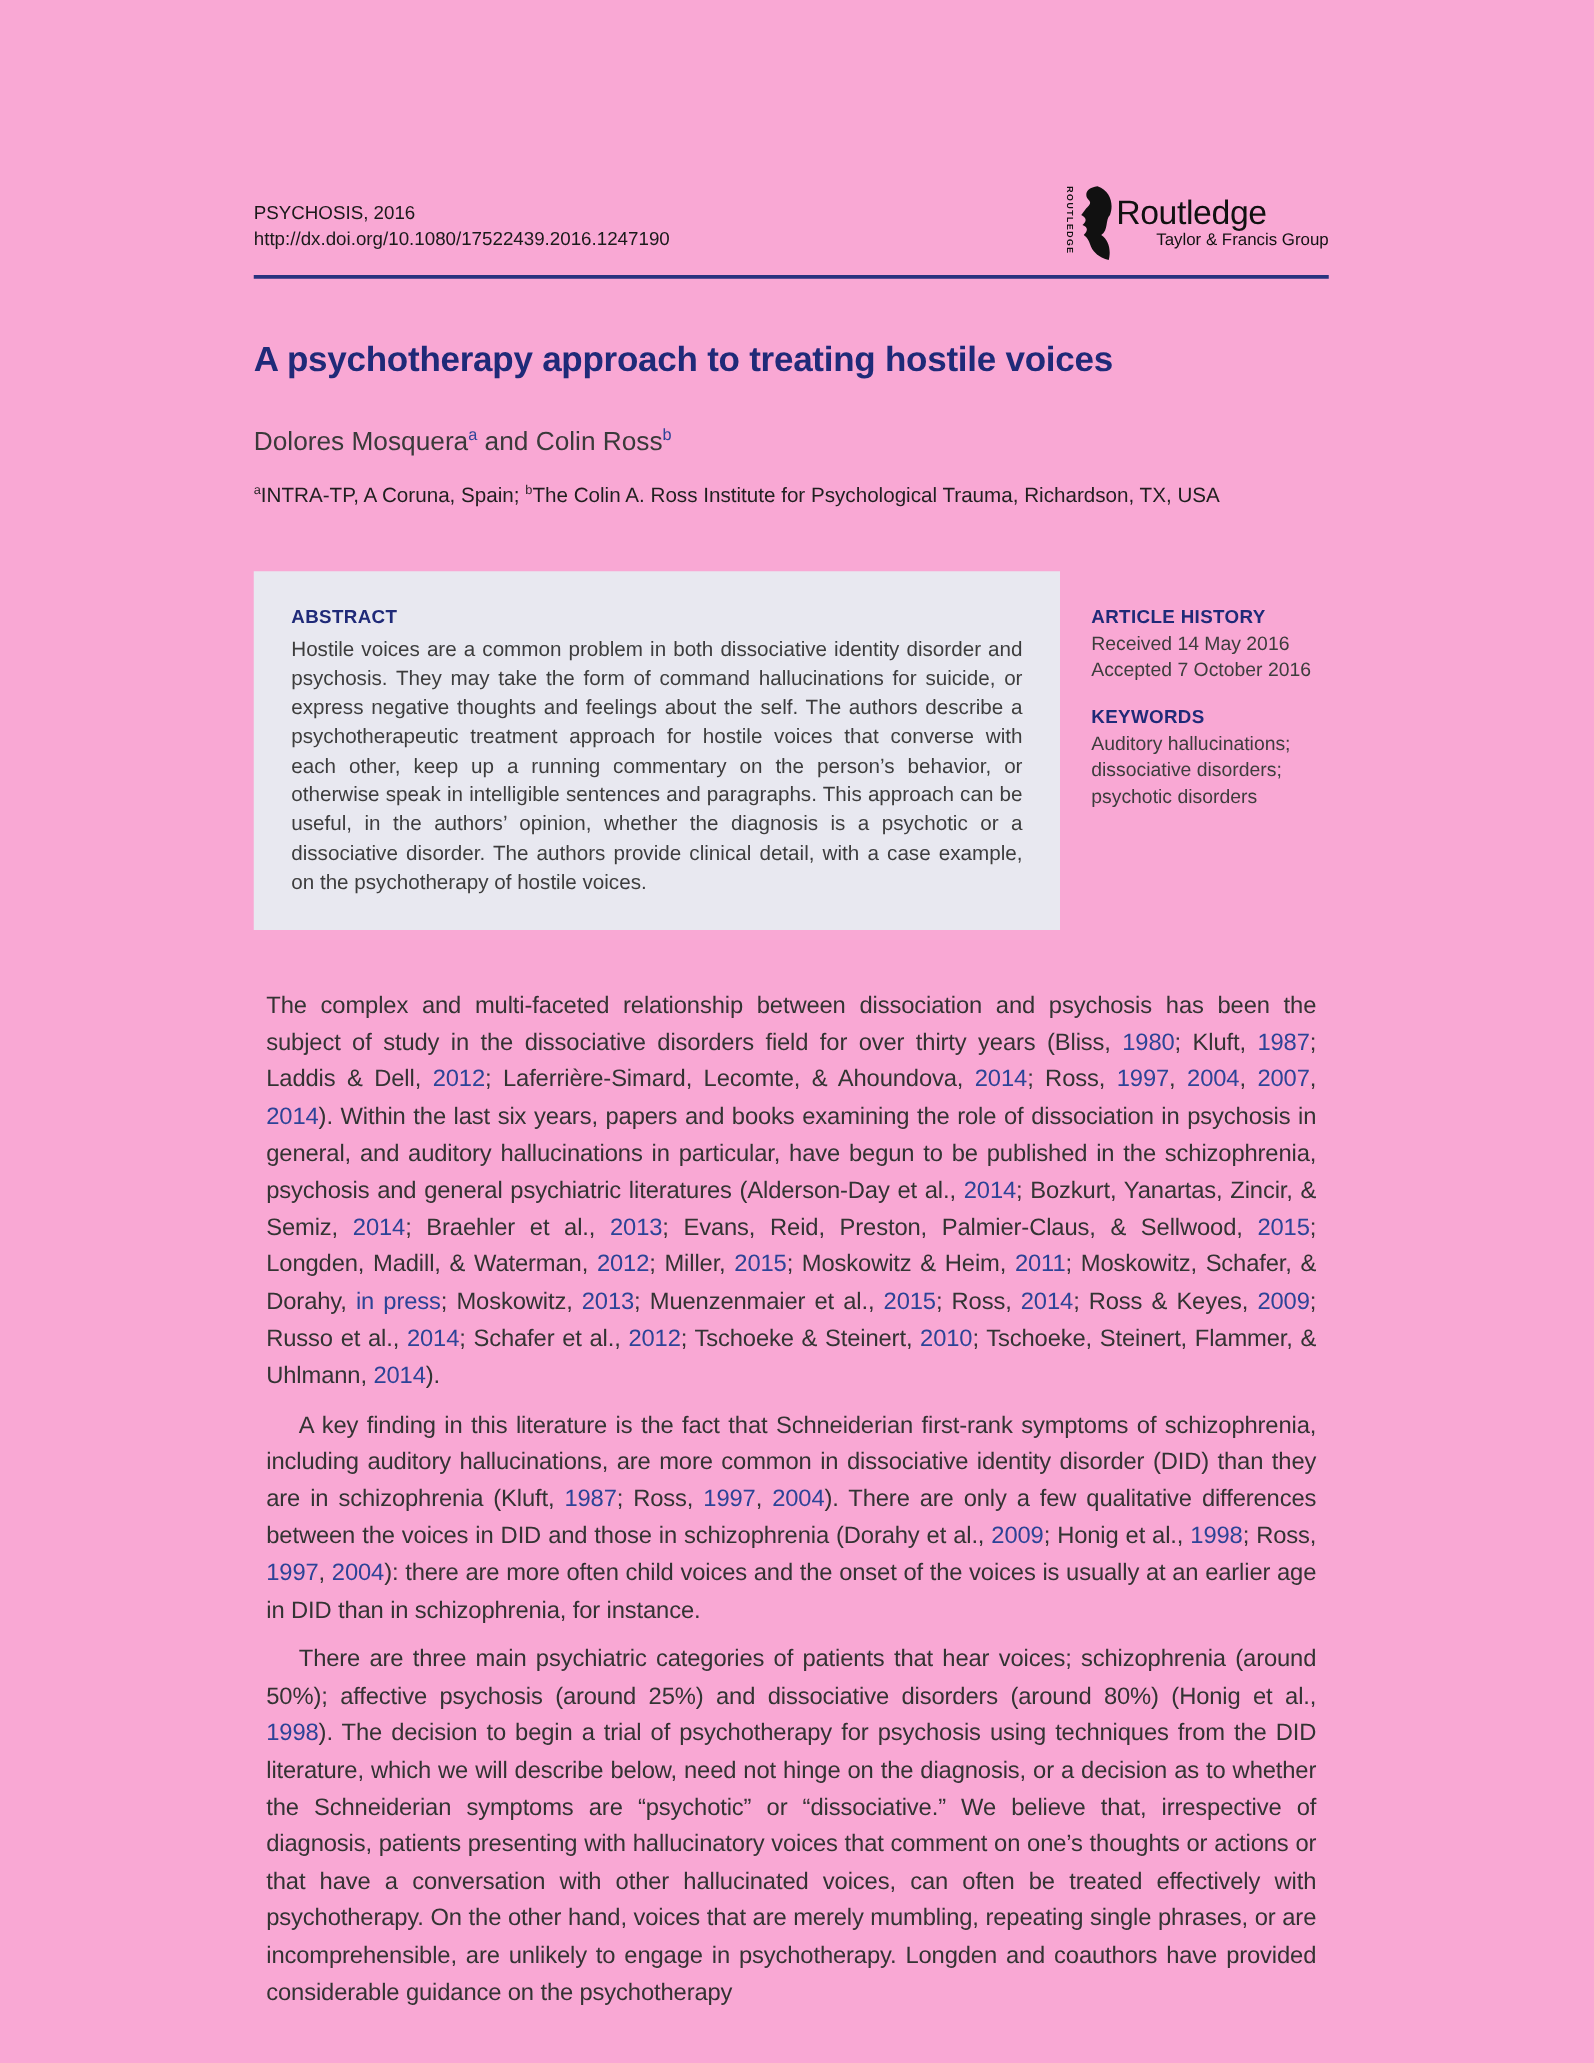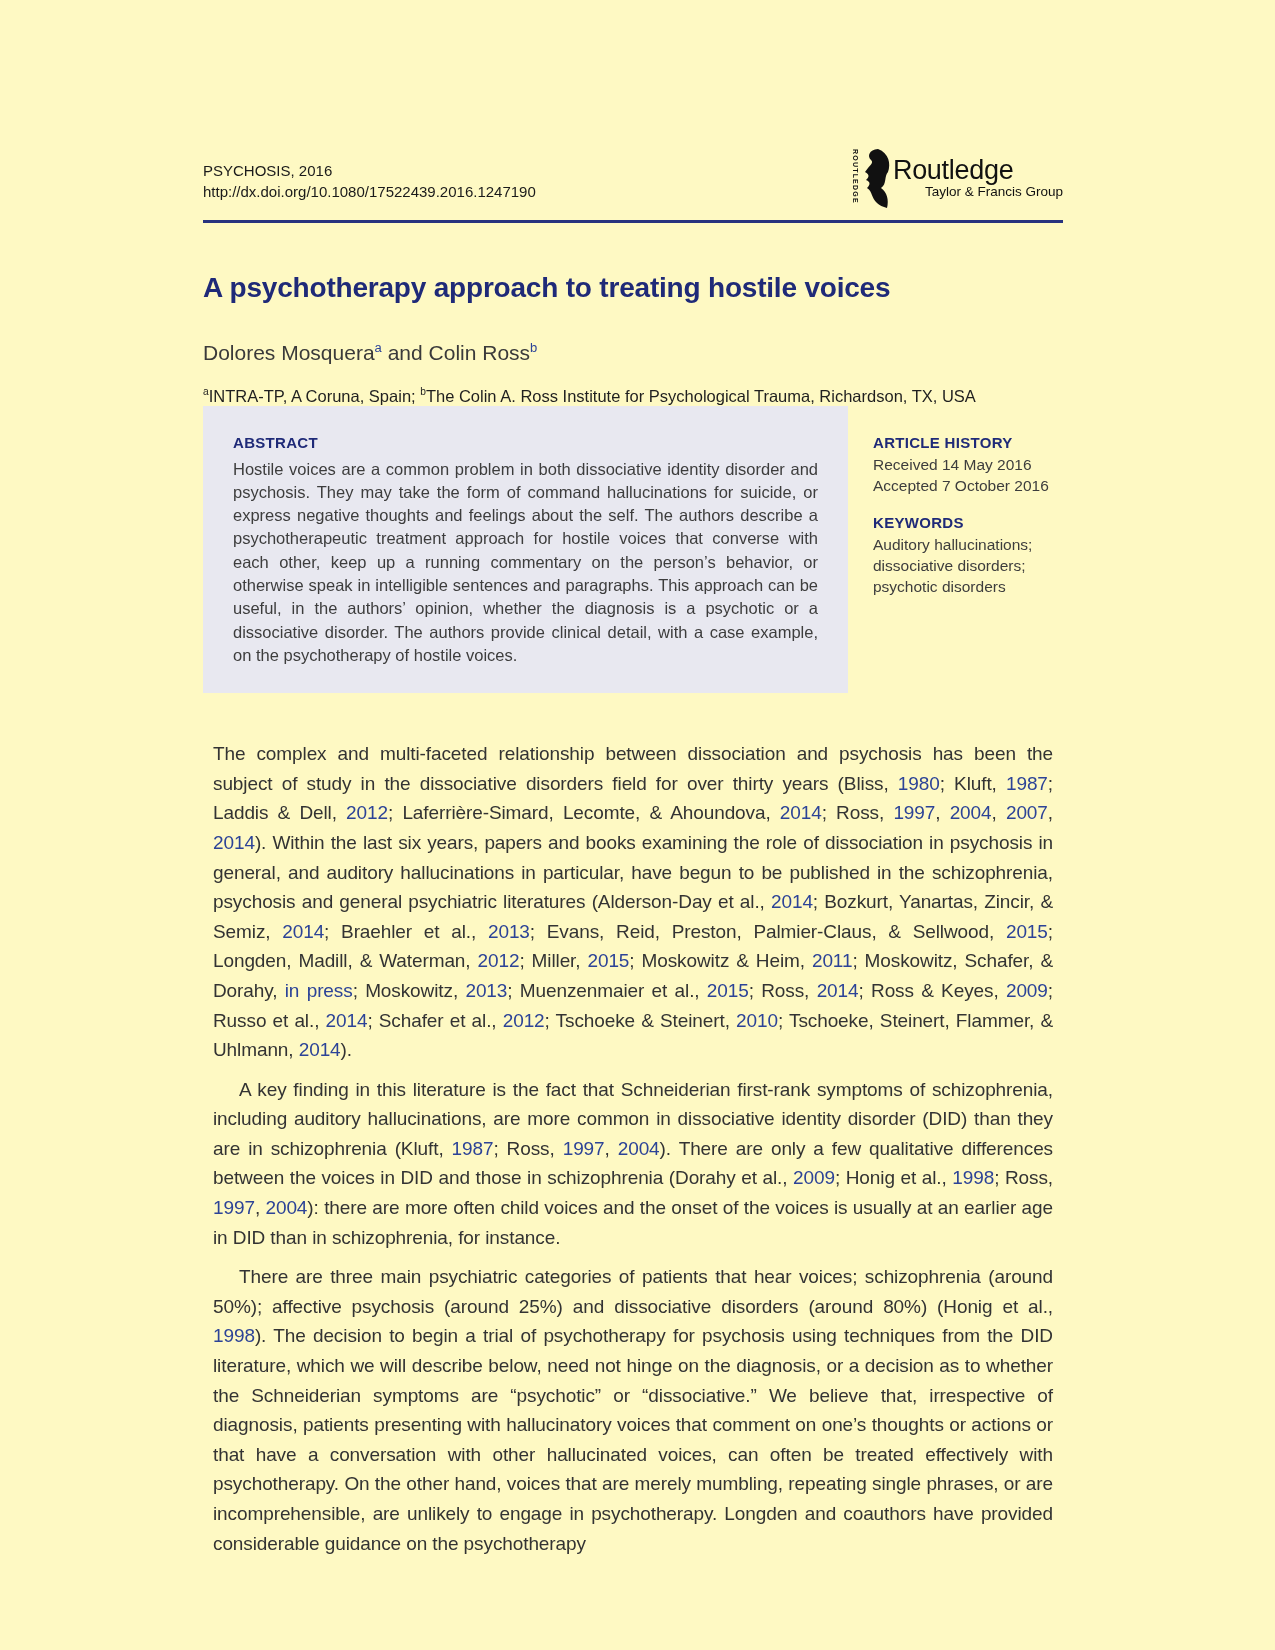--- a/index.html
+++ b/index.html
@@ -1,19 +1,19 @@
 <!DOCTYPE html>
 <html><head>
 <meta charset="utf-8">
 <style>
   html,body{margin:0;padding:0;background:#ffffff;}
   .page{
     position:relative;
     width:1275px;height:1650px;
-    background:#fef9c3;
+    background:#f9a8d4;
     font-family:"Liberation Sans","DejaVu Sans",sans-serif;
     overflow:hidden;
     color:#222;
   }
   .content{margin-left:203px;width:860px;}
 
   
   .header-row{display:flex;justify-content:space-between;align-items:flex-end;padding-top:148px;}
   .journal-block{font-size:15px;line-height:21px;color:#1a1a1a;padding-bottom:6px;}
   .doi{color:#1a1a1a;text-decoration:none;}
@@ -29,21 +29,21 @@
   .logo-group{font-size:13.5px;color:#111;line-height:16px;margin-left:32px;}
 
   .rule{height:3px;background:#28337e;margin-top:12px;}
 
   
   .title{margin-top:49px;font-size:28px;font-weight:bold;color:#1f2a78;letter-spacing:-0.2px;}
   .authors{margin-top:36px;font-size:21px;color:#3a3a3a;}
   .affiliation{margin-top:21px;font-size:16.5px;color:#1f1f1f;}
 
   
-  .abstract-row{display:flex;}
+  .abstract-row{display:flex;margin-top:50px;}
   .abstract-box{
     box-sizing:border-box;width:645px;background:#e8e8f0;
     padding:28px 30px 26px 30px;
   }
   .abstract-heading{font-size:15px;font-weight:bold;color:#1f2a78;letter-spacing:0.3px;margin-bottom:7px;}
   .abstract-text{font-size:16.5px;line-height:23.3px;text-align:justify;color:#3d3d3d;}
   .meta-col{box-sizing:border-box;padding:28px 0 0 25px;width:215px;}
   .meta-heading{font-size:15px;font-weight:bold;color:#1f2a78;letter-spacing:0.3px;margin-bottom:3px;}
   .meta-text{font-size:15.5px;line-height:21px;color:#3d3d3d;}
   .meta-gap{margin-top:18px;}

